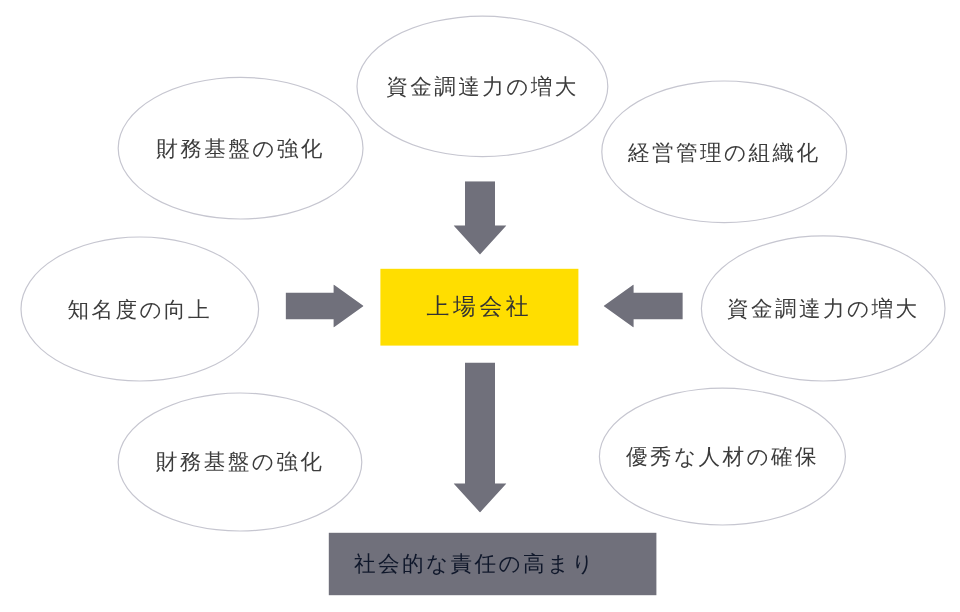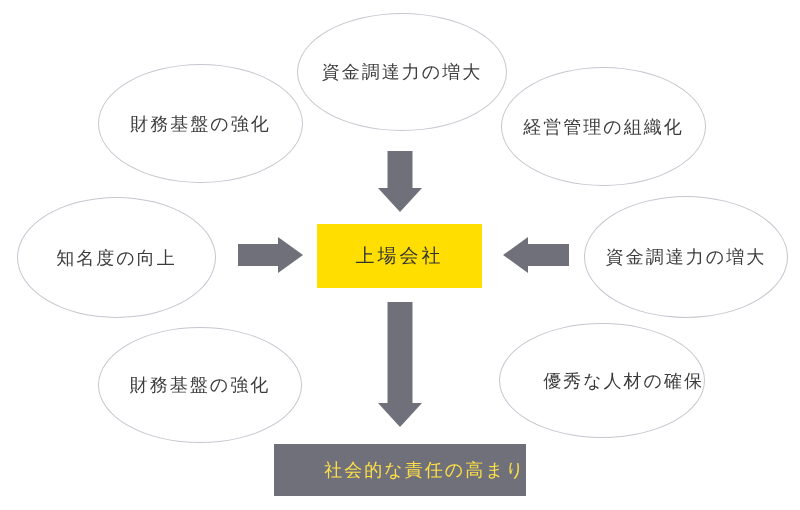--- a/index.html
+++ b/index.html
@@ -28,43 +28,44 @@
     letter-spacing: 2px;
     text-align: center;
     box-sizing: border-box;
   }
   .e1 { left: 297px; top: 13px;  width: 210px; height: 118px; }
   .e2 { left: 98px;  top: 64px;  width: 205px; height: 119px; }
   .e3 { left: 501px; top: 67px;  width: 205px; height: 119px; }
   .e4 { left: 17px;  top: 197px; width: 199px; height: 121px; }
   .e5 { left: 584px; top: 196px; width: 204px; height: 122px; }
   .e6 { left: 98px;  top: 327px; width: 204px; height: 116px; }
-  .e7 { left: 499px; top: 323px; width: 206px; height: 115px; justify-content: flex-end; }
+  .e7 { left: 499px; top: 323px; width: 206px; height: 115px; }
 
   .center-box {
     position: absolute;
     left: 317px; top: 224px; width: 165px; height: 64px;
     background: #FFDE00;
     display: flex;
     align-items: center;
     justify-content: center;
     color: #333333;
     font-size: 19px;
     letter-spacing: 3px;
   }
   .bottom-box {
     position: absolute;
     left: 274px; top: 444px; width: 252px; height: 52px;
     background: #70707B;
     display: flex;
     align-items: center;
-    justify-content: flex-end;
-    color: #fde047;
+    justify-content: flex-start;
+    color: #0f172a;
     font-size: 18px;
     letter-spacing: 2px;
+    padding-left: 21px;
   }
   .arrow-svg { position: absolute; display: block; }
   .a-top    { left: 378px; top: 151px; }
   .a-left   { left: 238px; top: 237px; }
   .a-right  { left: 503px; top: 237px; }
   .a-bottom { left: 378px; top: 302px; }
   .arrow-fill { fill: #70707B; }
 </style>
 </head>
 <body>

